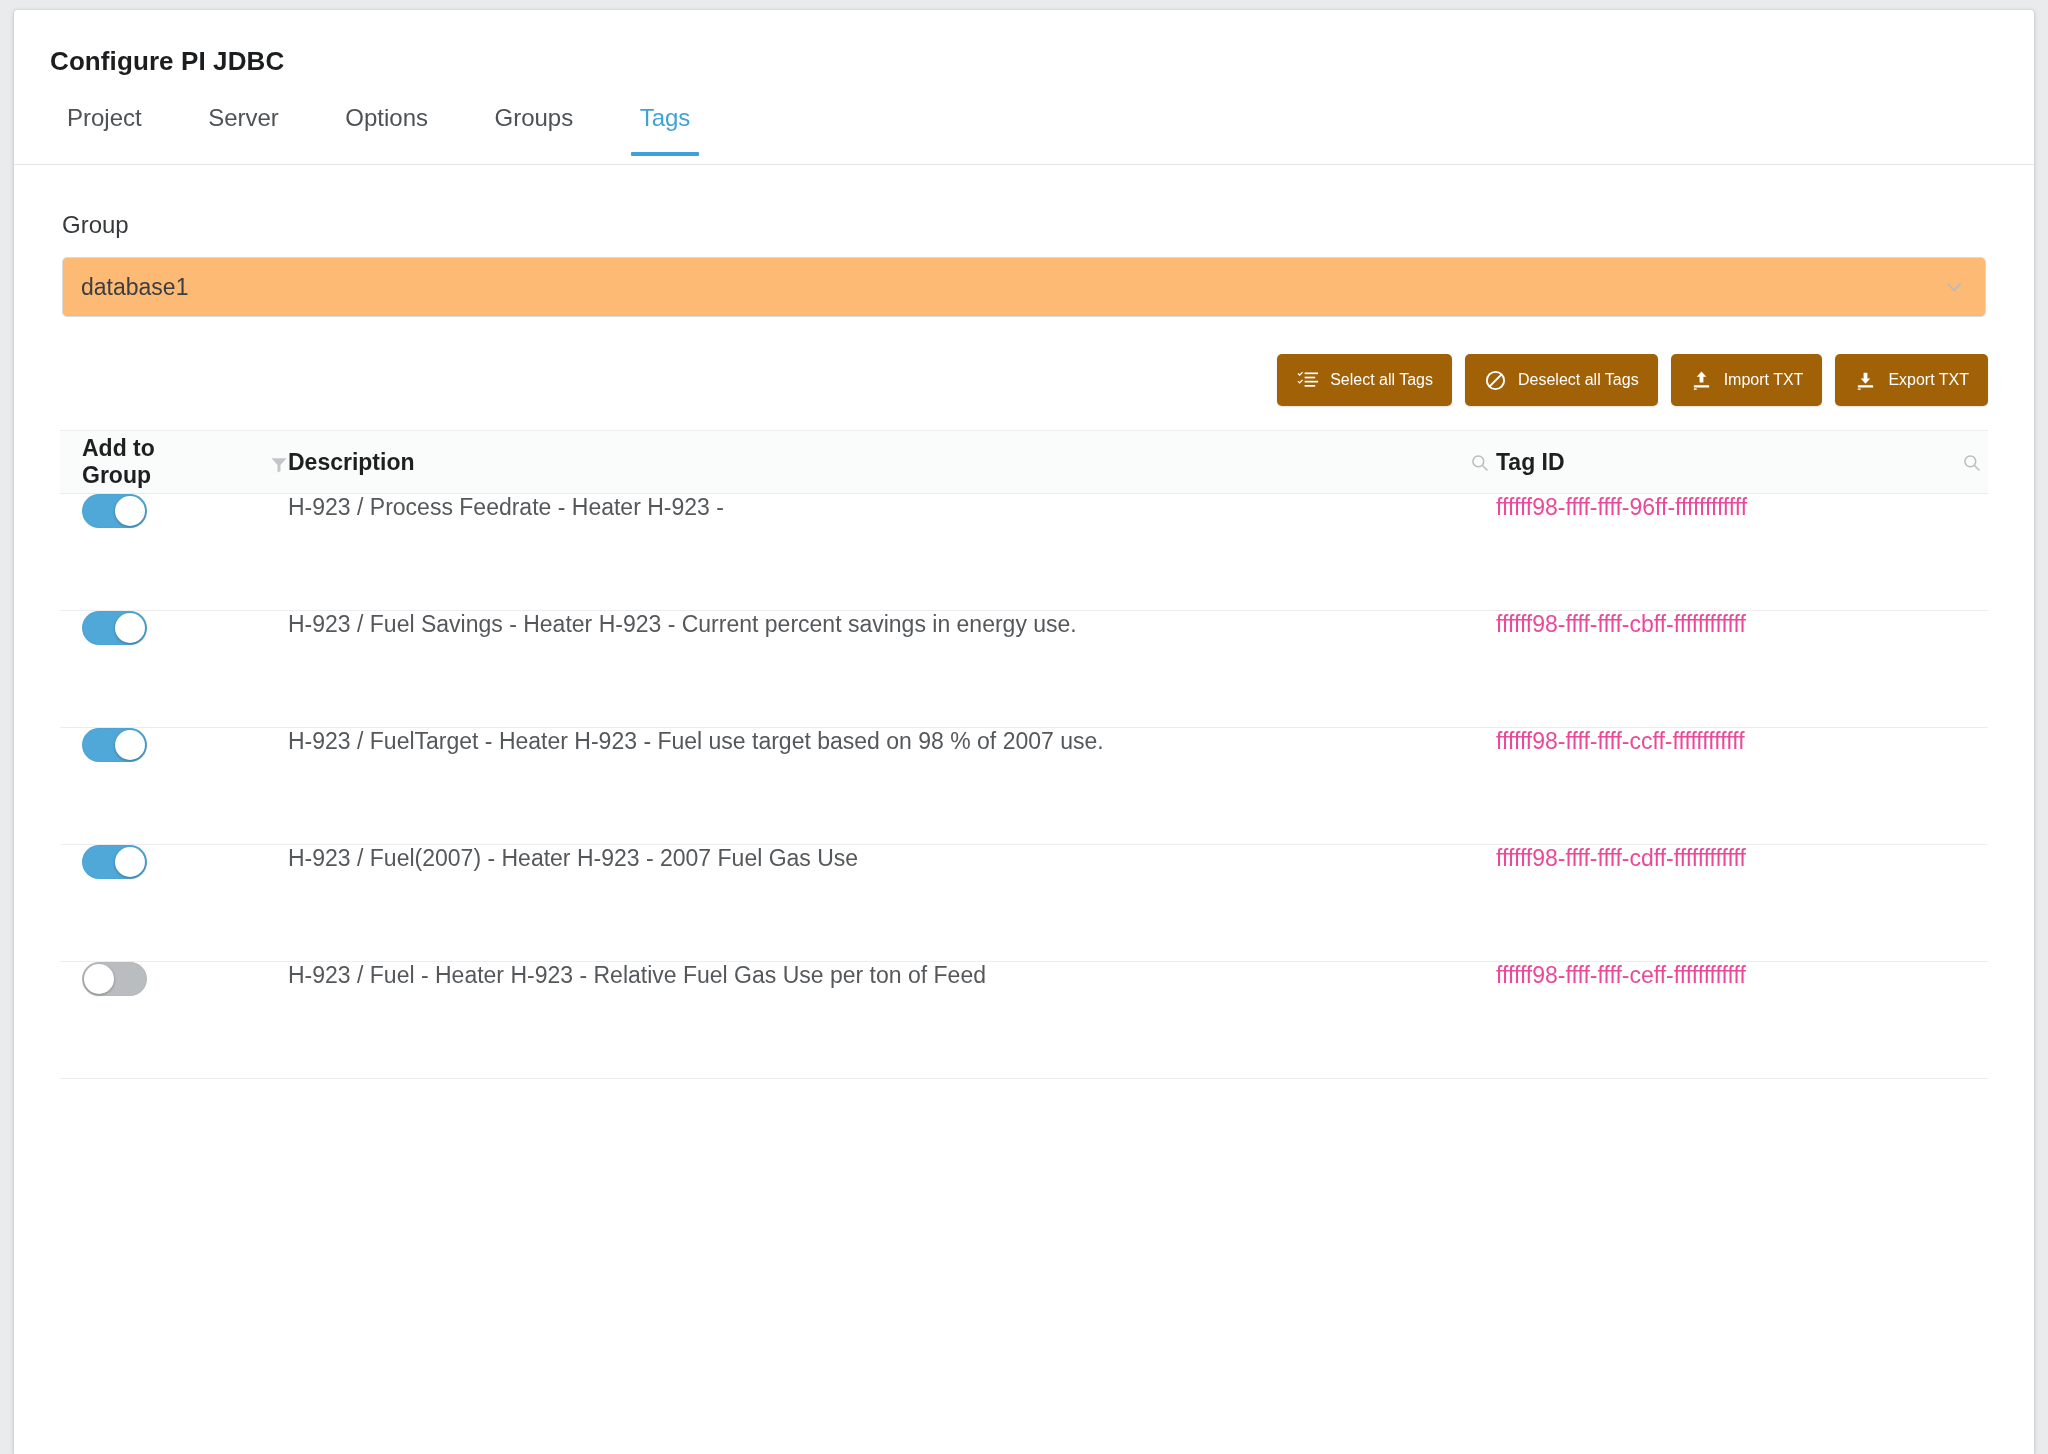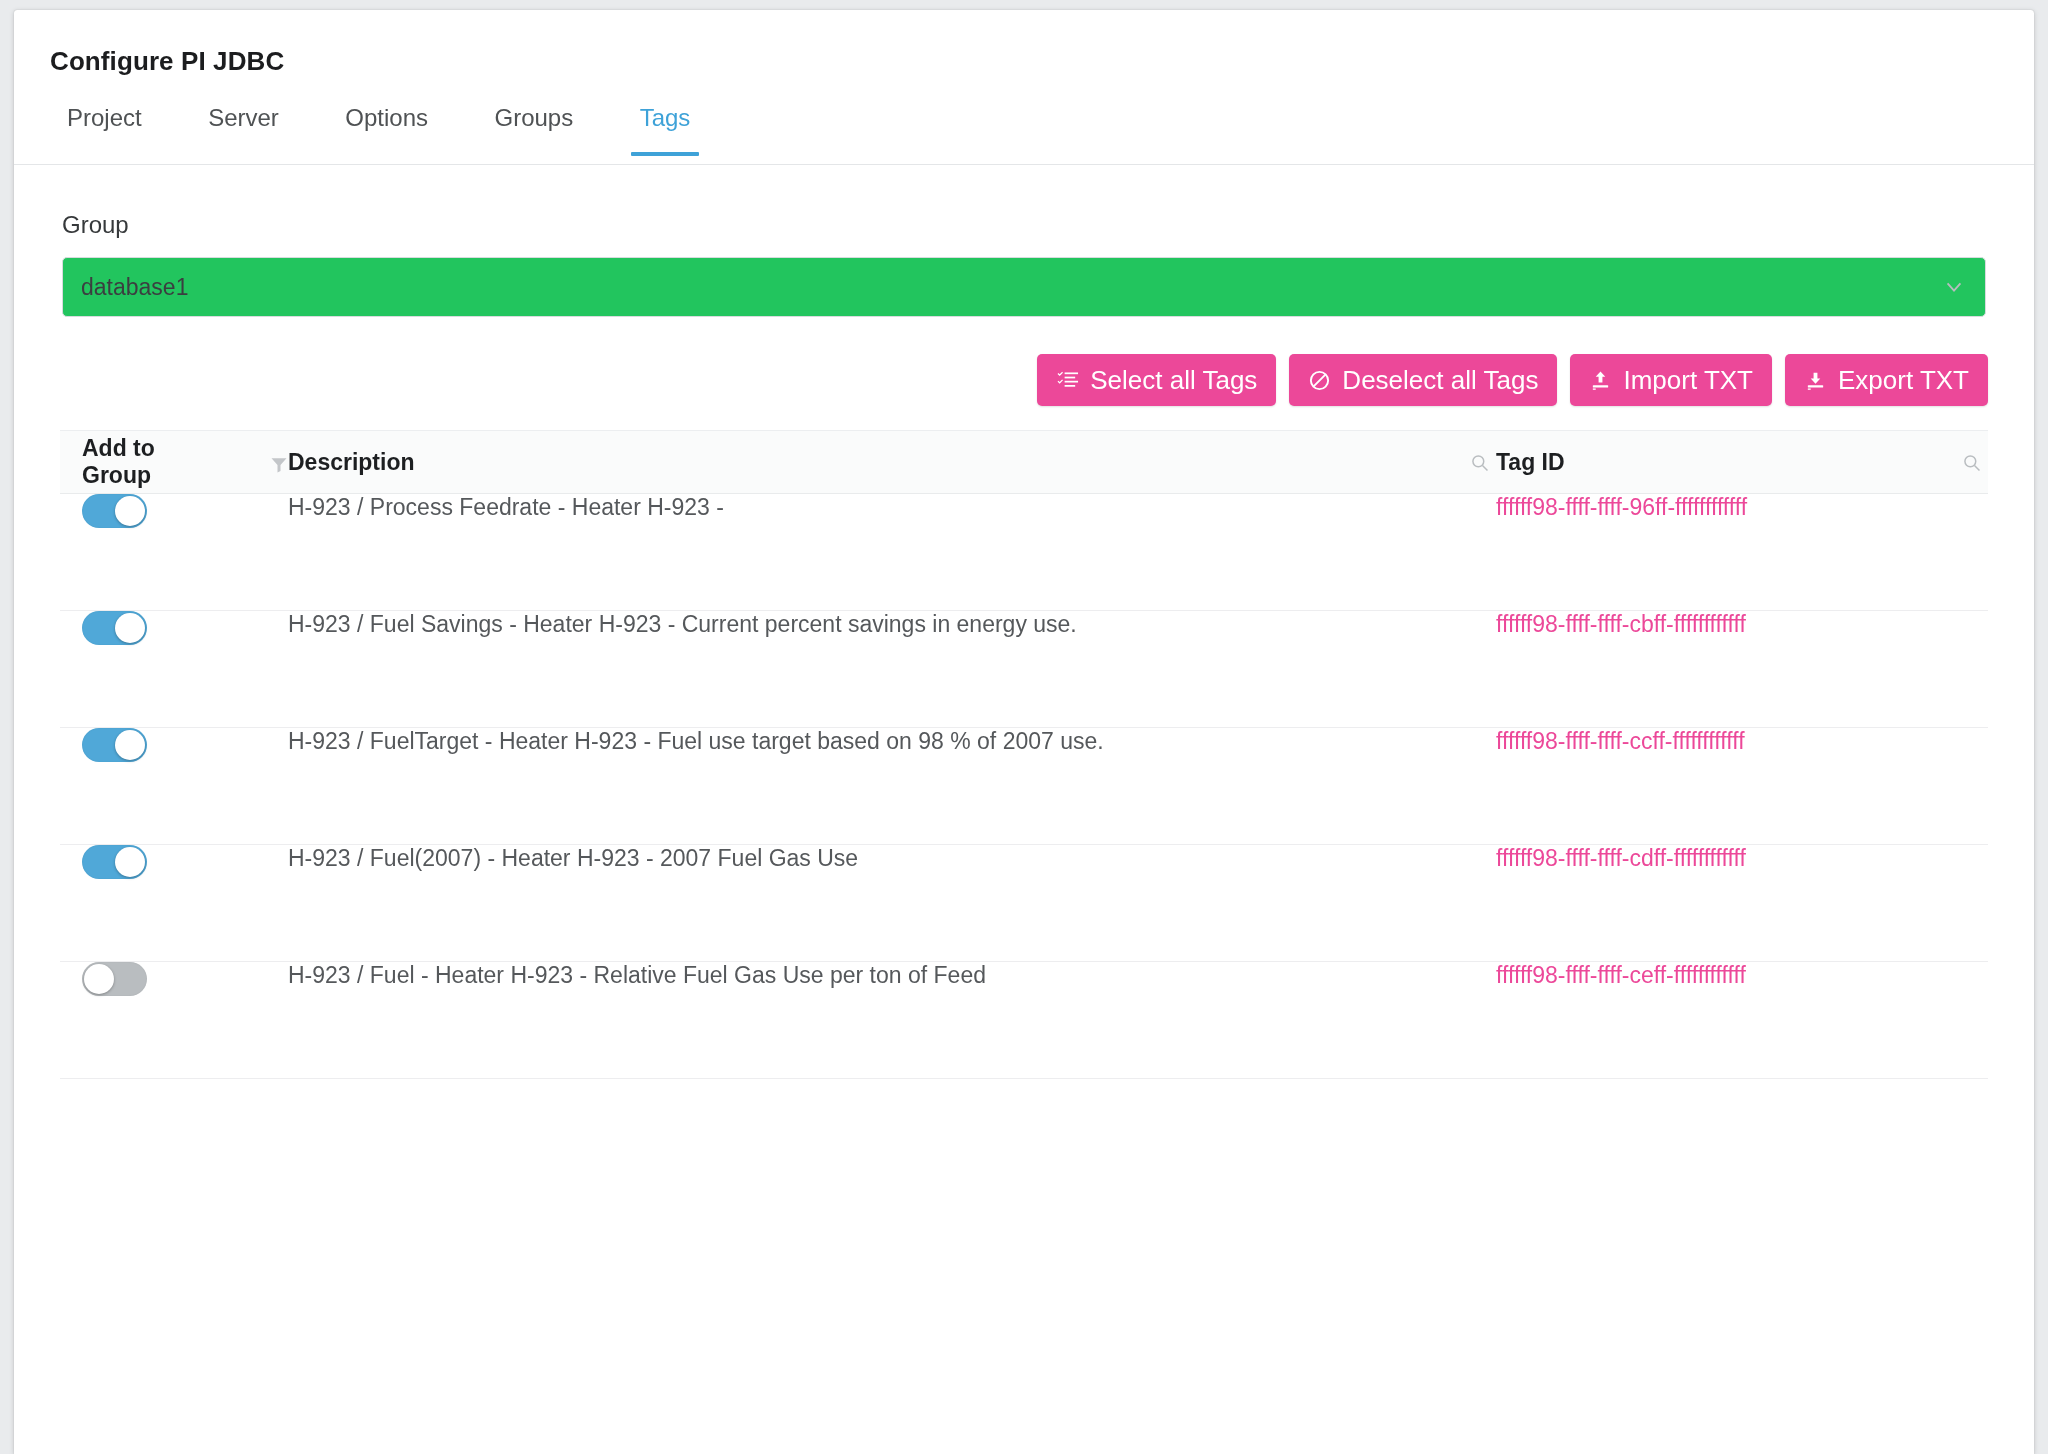--- a/index.html
+++ b/index.html
@@ -74,21 +74,21 @@
   .field-label {
     font-size: 24px;
     color: #36393b;
     margin-bottom: 18px;
   }
   .select-box {
     position: relative;
     height: 58px;
     border: 1px solid #d8dbde;
     border-radius: 5px;
-    background: #22c55e;
+    background: #fdba74;
     display: flex;
     align-items: center;
     cursor: pointer;
   }
   .select-value {
     font-size: 23px;
     color: #3b3e40;
     padding-left: 18px;
   }
   .chev {
@@ -101,25 +101,25 @@
     color: #b8bcbf;
   }
   
   .btn-row {
     display: flex;
     justify-content: flex-end;
     gap: 13px;
     padding: 37px 46px 0 0;
   }
   .btn {
-    background: #ec4899;
+    background: #a16207;
     color: #fff;
     border: none;
     border-radius: 5px;
-    font-size: 26px;
+    font-size: 16px;
     font-family: "Liberation Sans", sans-serif;
     height: 52px;
     padding: 0 19px;
     display: inline-flex;
     align-items: center;
     gap: 11px;
     cursor: pointer;
     box-shadow: 0 1px 2px rgba(0,0,0,0.12);
     white-space: nowrap;
   }

